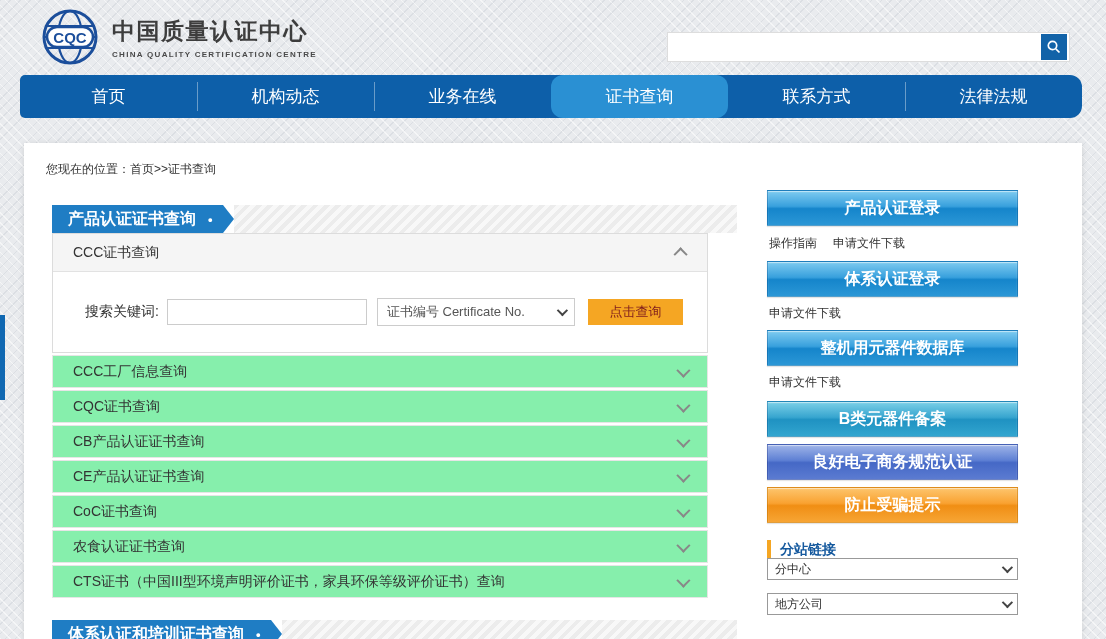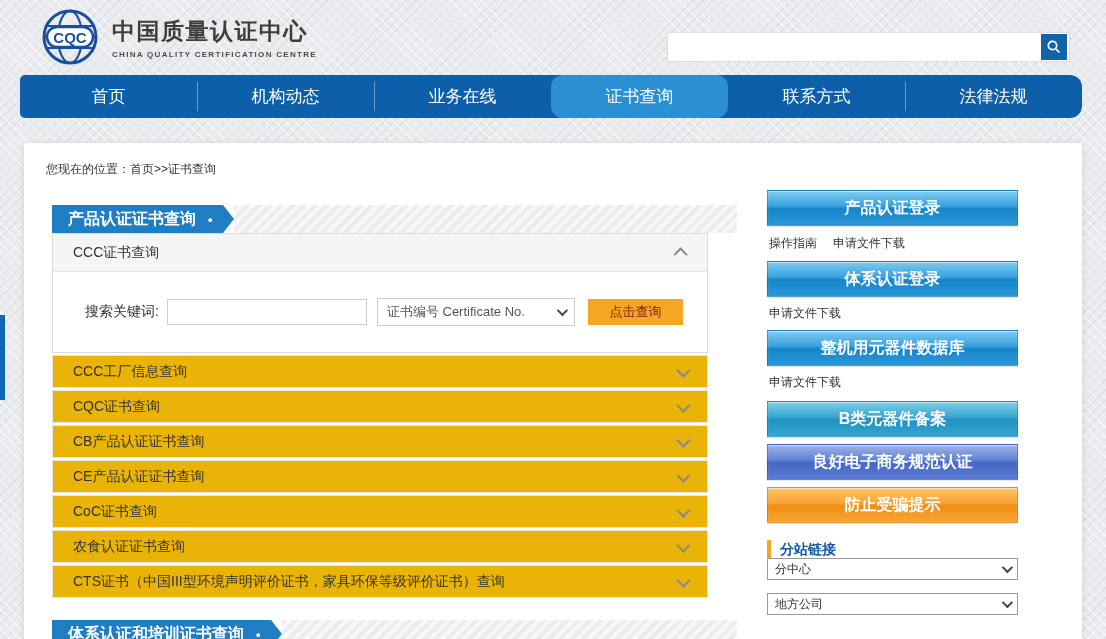--- a/index.html
+++ b/index.html
@@ -49,21 +49,21 @@
   .accordion{position:absolute;left:28px;top:90px;width:656px;}
   .acc-open{border:1px solid #dcdcdc;box-sizing:border-box;background:#fff;}
   .acc-open-header{height:37px;background:#f5f5f5;border-bottom:1px solid #e2e2e2;display:flex;align-items:center;
     justify-content:space-between;padding:0 20px;font-size:14px;color:#333;cursor:pointer;}
   .acc-body{height:80px;display:flex;align-items:center;padding-left:32px;}
   .kw-label{font-size:14px;color:#333;}
   .kw-input{width:186px;height:24px;border:1px solid #ccc;margin-left:8px;padding:0 6px;font-size:13px;outline:none;}
   .cert-select{width:178px;height:26px;border:1px solid #ccc;margin-left:10px;display:flex;align-items:center;
     justify-content:space-between;padding:0 9px;font-size:13px;color:#555;cursor:pointer;background:#fff;box-sizing:content-box;}
   .query-btn{width:95px;height:26px;background:#f5a623;color:#7f1d1d;border:none;font-size:13px;margin-left:13px;cursor:pointer;}
-  .acc-row{height:31px;margin-top:2px;border:1px solid #e6e6e6;background:#eab308;display:flex;align-items:center;
+  .acc-row{height:31px;margin-top:2px;border:1px solid #e6e6e6;background:#86efac;display:flex;align-items:center;
     justify-content:space-between;padding:0 20px;font-size:14px;color:#333;cursor:pointer;}
   .chev{width:8px;height:8px;border-right:2px solid #888;border-bottom:2px solid #888;flex:0 0 auto;}
   .chev.down{transform:rotate(45deg) translateY(-2px);}
   .chev.up{transform:rotate(225deg) translateY(-2px);}
   .chev.dark{border-color:#444;width:6px;height:6px;}
   
   .right-col{position:absolute;left:743px;top:47px;width:251px;}
   .side-btn{height:34px;border-radius:0;color:#fff;font-size:16px;font-weight:bold;display:flex;align-items:center;
     justify-content:center;cursor:pointer;border:1px solid rgba(10,80,140,.35);
     box-shadow:inset 0 1px 1px rgba(255,255,255,.55), 0 1px 1px rgba(0,0,0,.1);box-sizing:border-box;}

